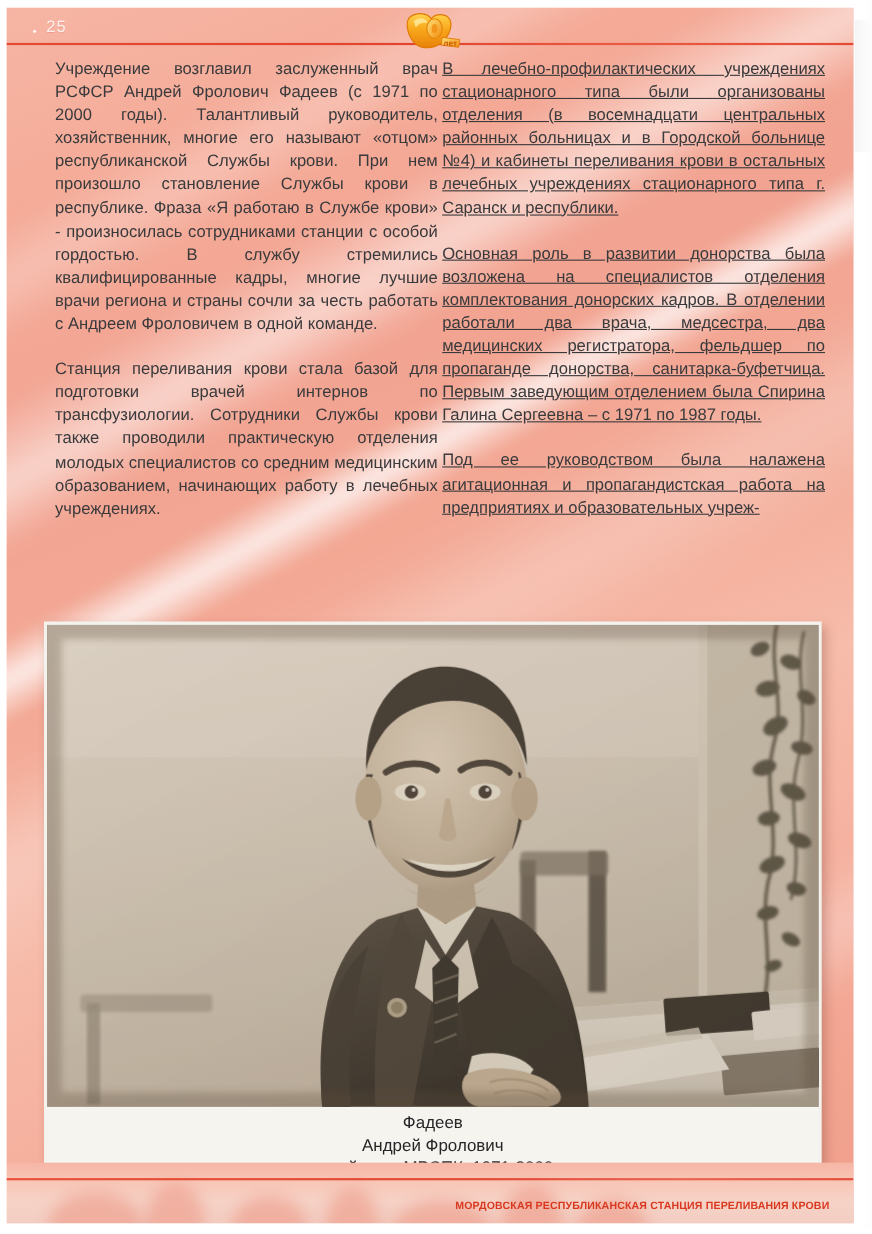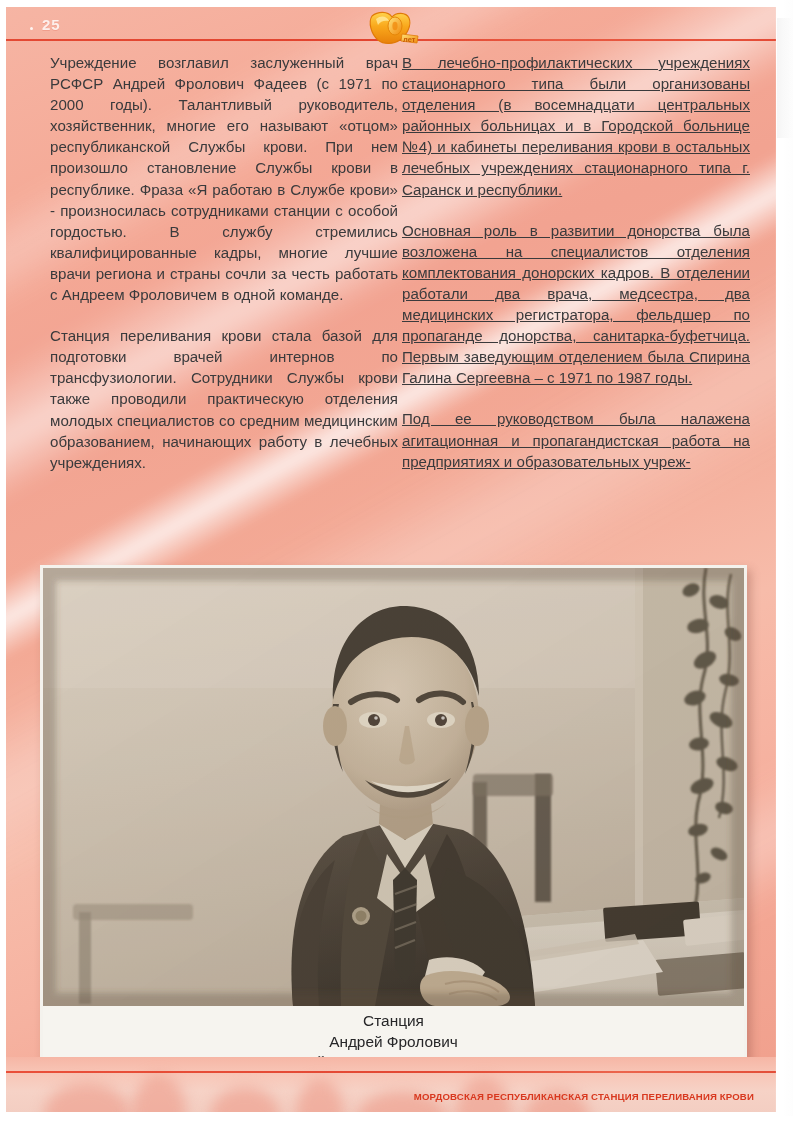--- a/index.html
+++ b/index.html
@@ -109,21 +109,21 @@
   .header-zone {
     position: absolute;
     left: 0; top: 0;
     width: 772px; height: 44px;
   }
   .folio {
     position: absolute;
     left: 38px;
     top: 10px;
     font-size: 15px;
-    font-weight: 700;
+    font-weight: 400;
     letter-spacing: 1px;
     color: rgba(255,255,255,0.82);
     text-shadow: 0 1px 0 rgba(230,120,100,0.35);
   }
   .folio-dot {
     position: absolute;
     left: 26px;
     top: 21px;
     width: 3px; height: 3px;
     border-radius: 50%;
@@ -456,21 +456,21 @@
           <path d="M402 416 C420 410, 444 414, 456 424" stroke="#a89177" stroke-width="2" fill="none" opacity=".7"></path>
           <path d="M406 426 C424 420, 444 424, 454 432" stroke="#a89177" stroke-width="2" fill="none" opacity=".6"></path>
 
           <rect x="0" y="0" width="701" height="438" fill="url(#sepia)"></rect>
           <rect x="0" y="0" width="701" height="438" fill="none" stroke="rgba(90,70,55,0.30)" stroke-width="26" filter="url(#softer)"></rect>
           <rect x="0" y="0" width="701" height="438" fill="#8a7257" opacity="0.05"></rect>
         </svg>
       </div>
 
       <figcaption class="photo-caption">
-        <div>Станция</div>
+        <div>Фадеев</div>
         <div>Андрей Фролович</div>
         <div>главный врач МРСПК, 1971-2000 гг.</div>
       </figcaption>
     </figure>
 
     <div class="footer-band">
       <div class="footer-blob" style="left:40px;  top:26px; width:86px; height:64px;"></div>
       <div class="footer-blob" style="left:128px; top:18px; width:54px; height:74px;"></div>
       <div class="footer-blob" style="left:206px; top:30px; width:70px; height:60px;"></div>
       <div class="footer-blob" style="left:292px; top:22px; width:48px; height:70px;"></div>

